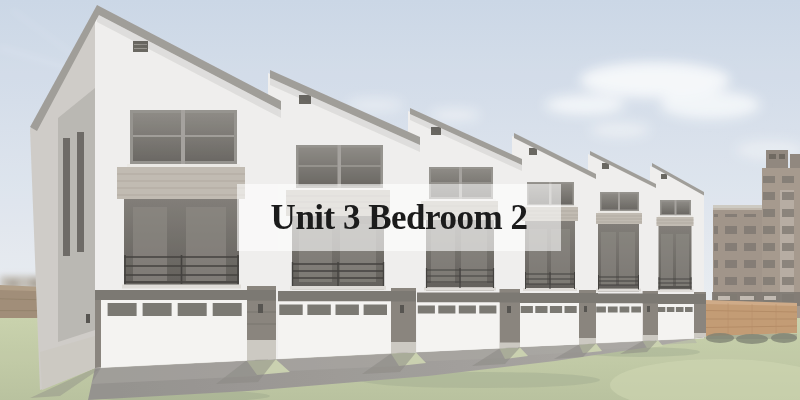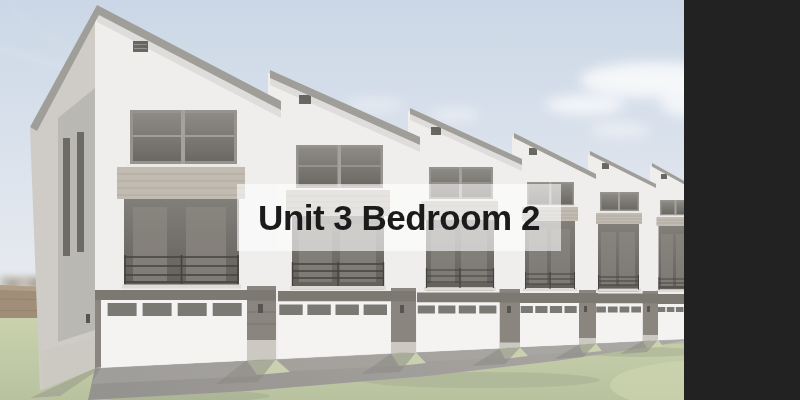--- a/index.html
+++ b/index.html
@@ -1,17 +1,17 @@
 <!DOCTYPE html>
 <html><head>
 <meta charset="utf-8">
 <style>
   html,body{margin:0;padding:0;background:#222;}
-  .stage{position:relative;width:684px;height:400px;overflow:hidden;
-         font-family:Liberation Sans, sans-serif;}
+  .stage{position:relative;width:800px;height:400px;overflow:hidden;
+         font-family:Liberation Serif, serif;}
   .stage svg{position:absolute;left:0;top:0;}
   .caption{position:absolute;left:237px;top:184px;width:324px;height:67px;
            background:rgba(255,255,255,0.60);
            display:flex;align-items:center;justify-content:center;}
   .caption span{font-size:35px;font-weight:700;letter-spacing:-0.5px;
                 color:#1b1b1b;white-space:nowrap;}
 </style>
 </head>
 <body>
 

